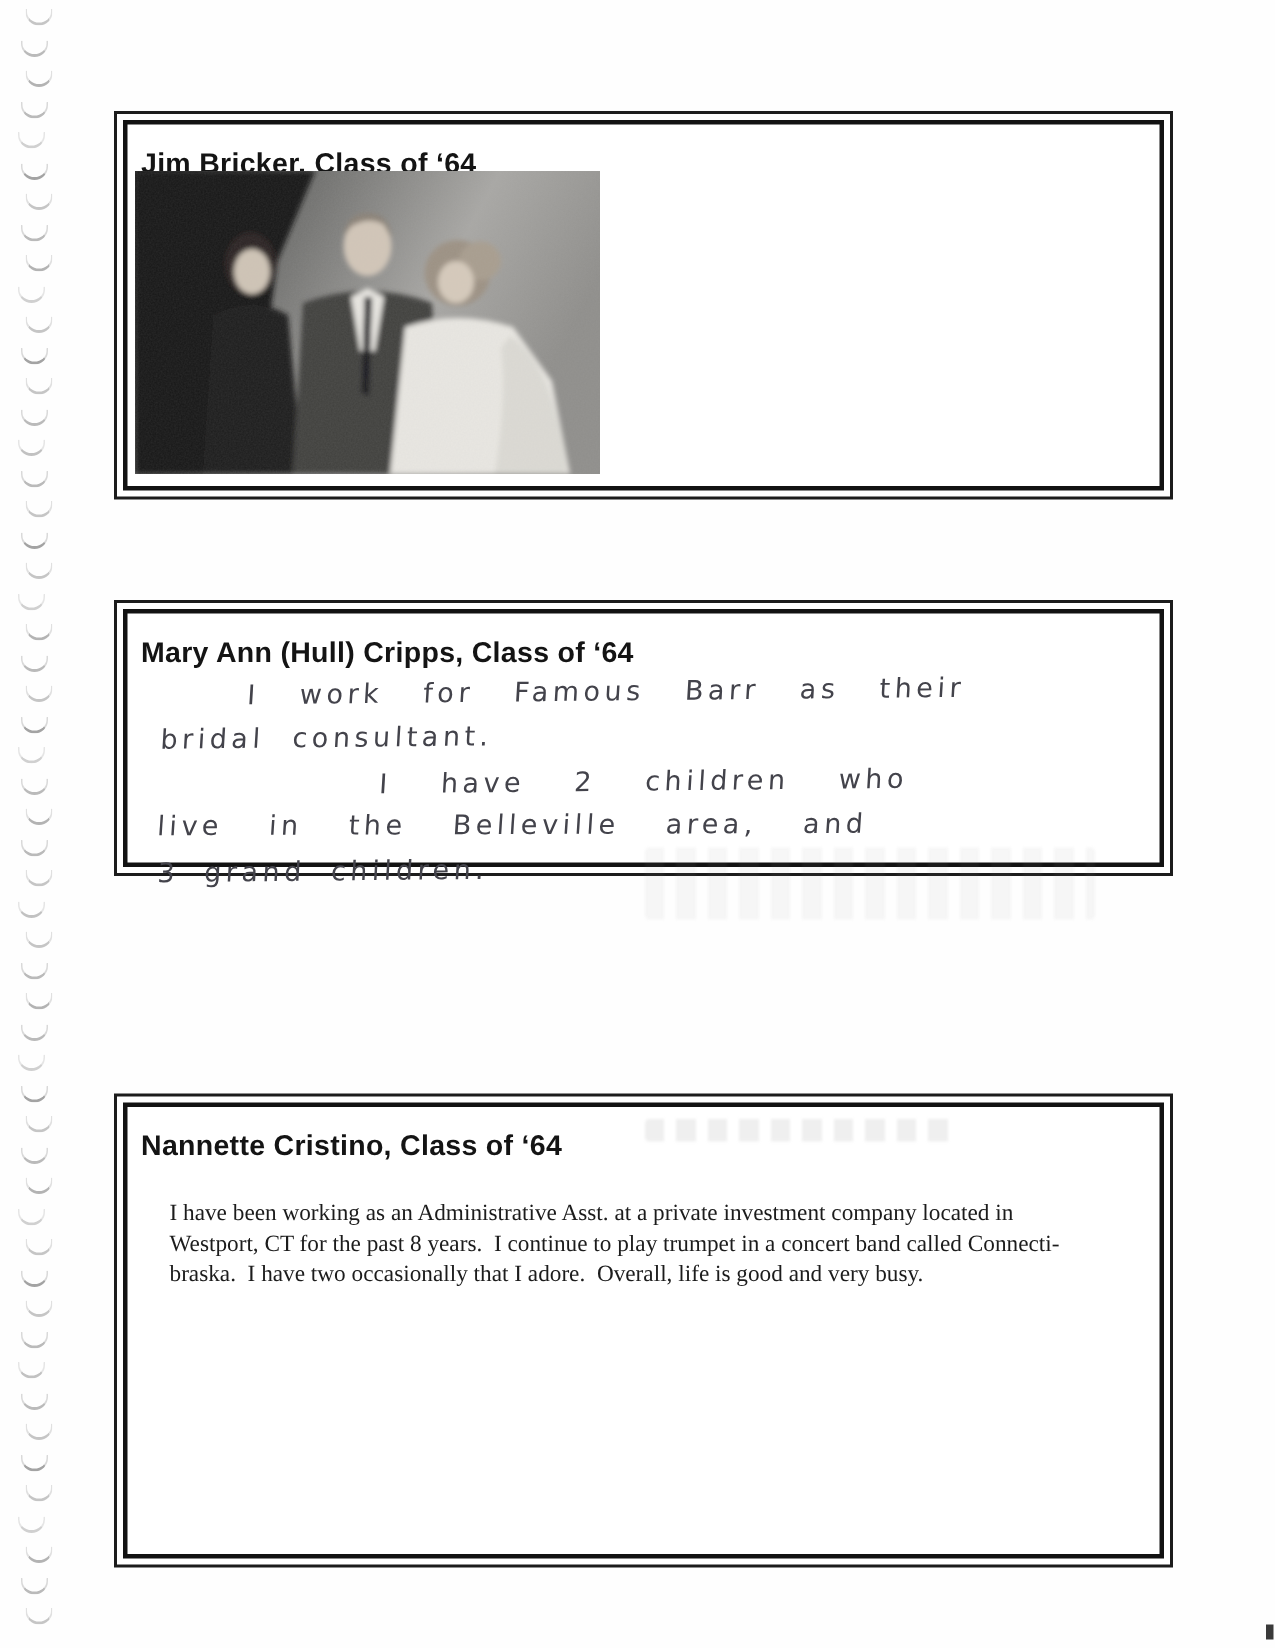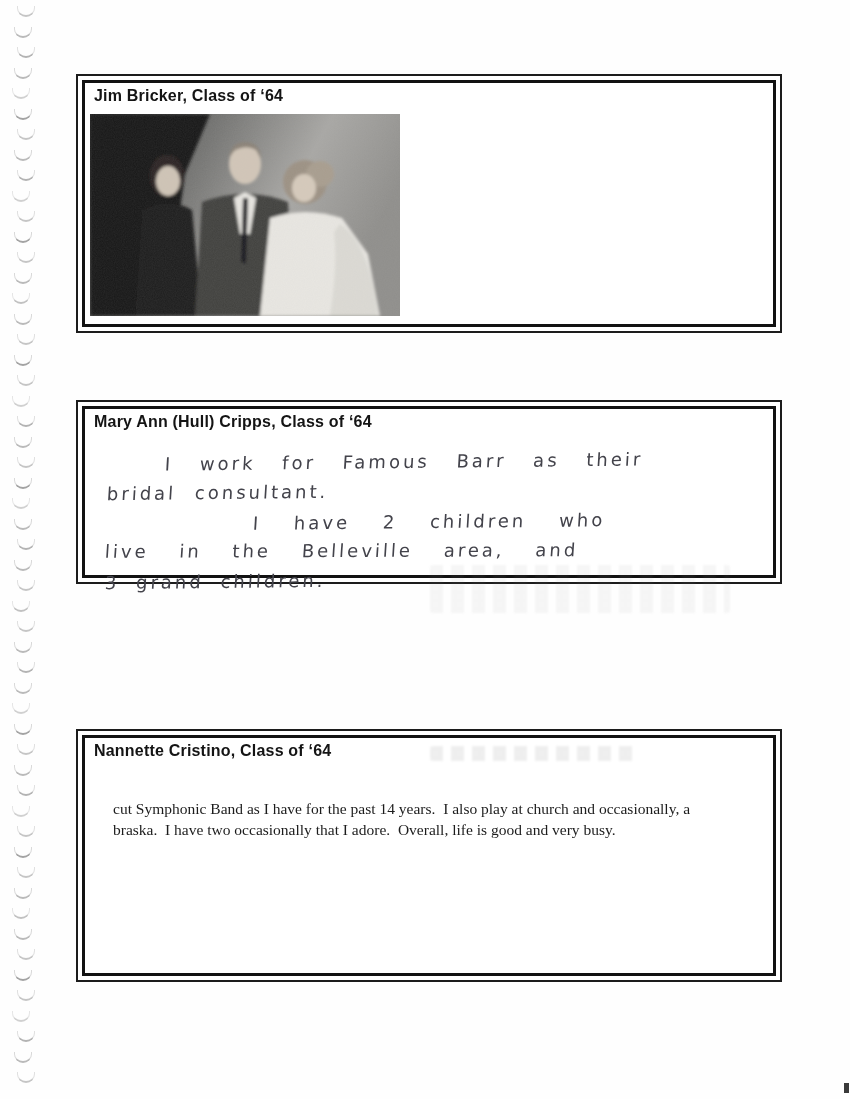--- a/index.html
+++ b/index.html
@@ -38,24 +38,24 @@
     background: #fff;
   }
   .entry-inner {
     border: 3px solid #121212;
     height: 100%;
     box-sizing: border-box;
     position: relative;
     background: #fff;
   }
   .entry-title {
-    position: absolute; left: 9px; top: 4px;
+    position: absolute; left: 9px; top: 16px;
     font-family: "Liberation Sans", sans-serif;
     font-weight: bold;
-    font-size: 16px;
+    font-size: 19px;
     letter-spacing: .2px;
     color: #141414;
     white-space: nowrap;
   }
 
   
   .photo-frame {
     position: absolute; left: 5px; top: 31px;
     width: 310px; height: 202px;
   }
@@ -214,25 +214,26 @@
     <div class="entry-inner">
       <div class="entry-title">Mary Ann (Hull) Cripps, Class of ‘64</div>
       <div class="hw-line hw1">I work for Famous Barr as their</div>
       <div class="hw-line hw2">bridal consultant.</div>
       <div class="hw-line hw3">I have 2 children who</div>
       <div class="hw-line hw4">live in the Belleville area, and</div>
       <div class="hw-line hw5">3 grand children.</div>
     </div>
   </div>
 
-  <div class="entry-box" style="top:729px;height:253px;">
+  <div class="entry-box" style="top:729px;height:316px;">
     <div class="entry-inner">
       <div class="entry-title">Nannette Cristino, Class of ‘64</div>
       <div class="bio-block">
-        <div class="bio-line">cut Symphonic Band as I have for the past 14 years.  I also play at church and occasionally, a</div>
+        <div class="bio-line">I have been working as an Administrative Asst. at a private investment company located in</div>
+        <div class="bio-line">Westport, CT for the past 8 years.  I continue to play trumpet in a concert band called Connecti-</div>
         <div class="bio-line">braska.  I have two occasionally that I adore.  Overall, life is good and very busy.</div>
       </div>
     </div>
   </div>
 
   <div class="bleed-smudge smudge-title3"></div>
   <div class="bleed-smudge smudge-box2"></div>
   <div class="corner-speck"></div>
 
 </div>

